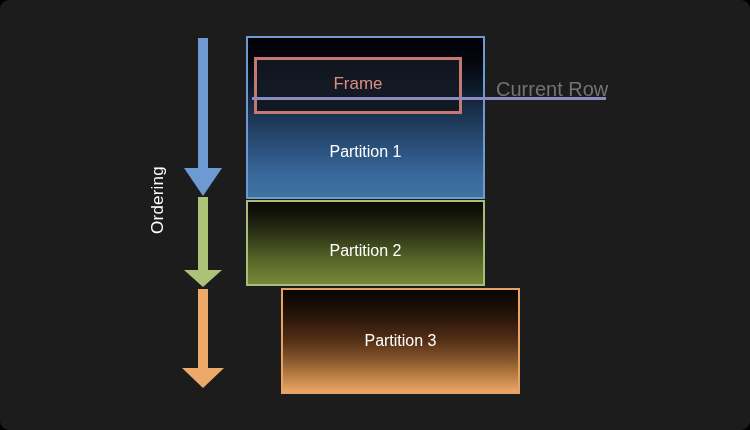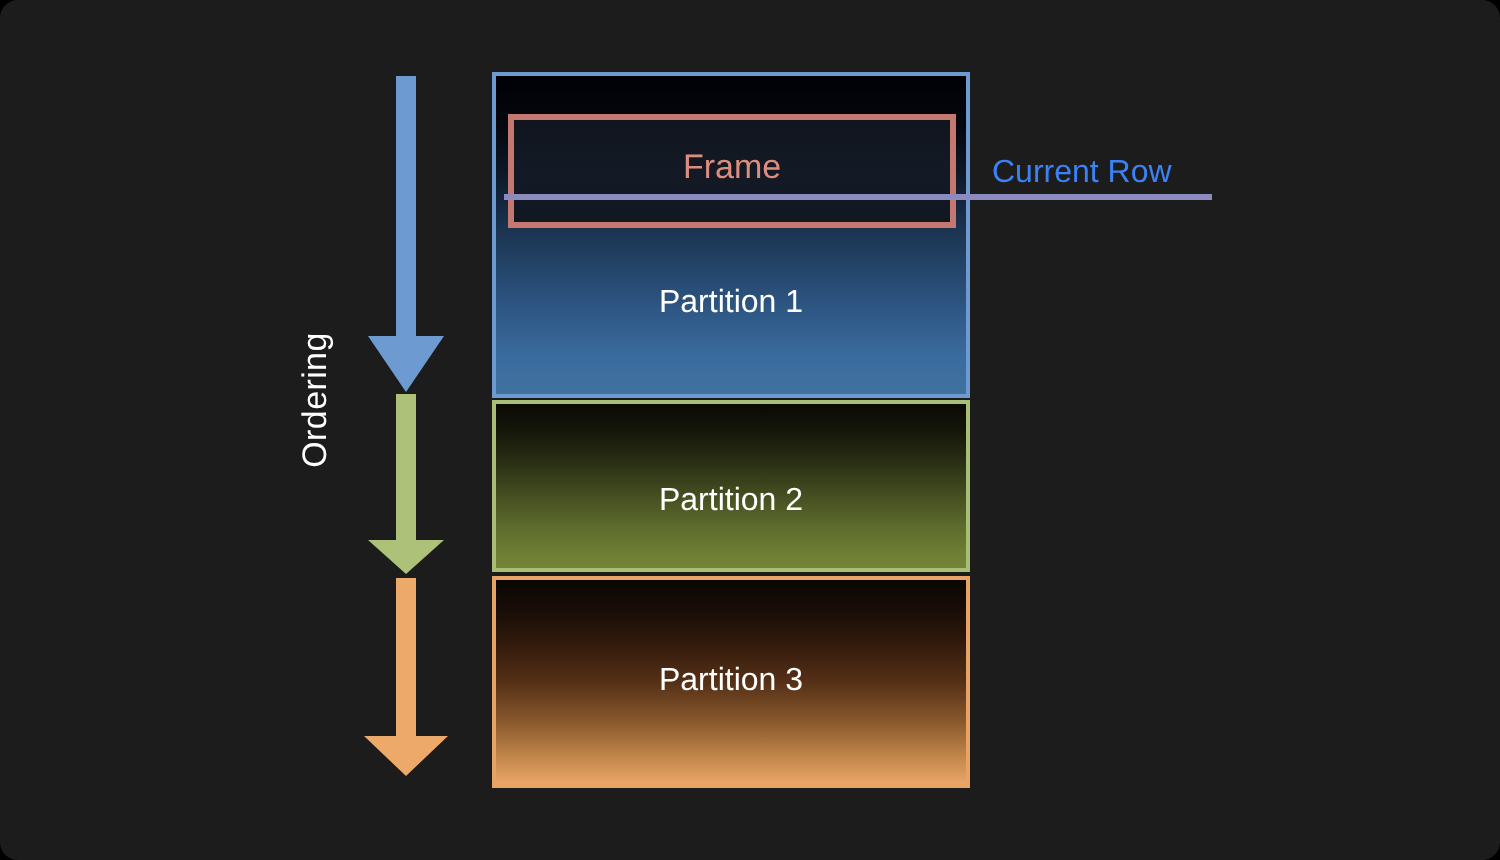--- a/index.html
+++ b/index.html
@@ -87,28 +87,29 @@
     align-items: flex-start;
     padding-top: 40px;
   }
   #partition-3 {
     top: 252px;
     height: 106px;
     border: 2px solid #e8a263;
     background: linear-gradient(to bottom, #0b0603 0%, #170d06 14%, #30190c 30%, #553016 50%, #8a5a2e 70%, #c08448 86%, #eaa668 100%);
     align-items: flex-start;
     padding-top: 42px;
+    margin-left: 35px;
   }
 
   
   #frame-box {
     position: absolute;
     left: 254px;
     top: 57px;
-    width: 224px;
+    width: 208px;
     height: 57px;
     box-sizing: border-box;
     border: 3px solid #c4786f;
     background: linear-gradient(to bottom, #10151e 0%, #141a25 55%, #121822 100%);
     display: flex;
     align-items: flex-start;
     justify-content: center;
     padding-top: 14px;
   }
   #frame-label {
@@ -122,22 +123,22 @@
     left: 252px;
     top: 97px;
     width: 354px;
     height: 3px;
     background: #8b8bc0;
   }
   #current-row-label {
     position: absolute;
     left: 496px;
     top: 78px;
-    color: #3b82f6;
-    font-size: 16px;
+    color: #737373;
+    font-size: 20px;
     white-space: nowrap;
   }
 </style>
 </head>
 <body>
 
 <div id="canvas">
 
   <div id="arrows">
     <svg class="arrow-svg" width="52" height="365" viewBox="0 0 52 365" xmlns="http://www.w3.org/2000/svg">

